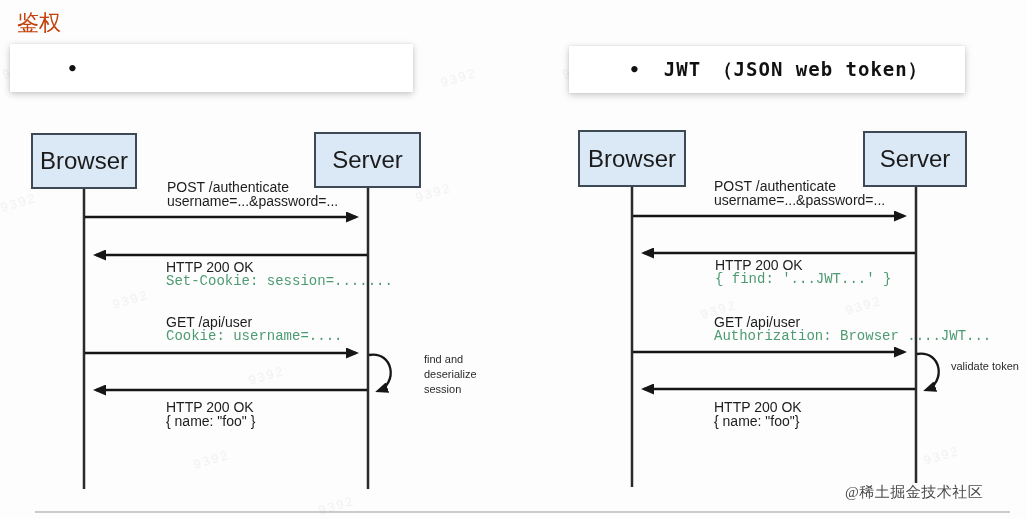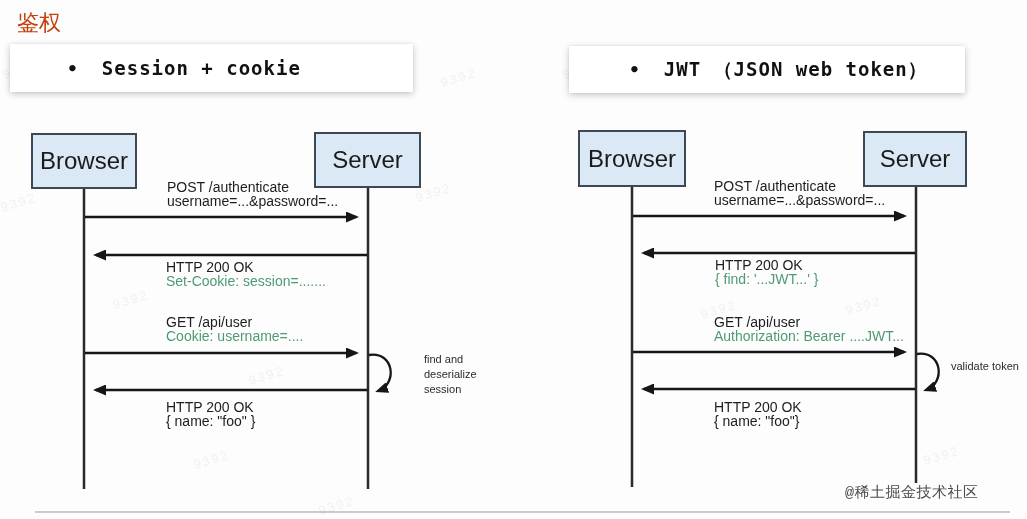--- a/index.html
+++ b/index.html
@@ -40,30 +40,30 @@
   }
   .lb { left: 31px;  top: 133px; width: 106px; height: 56px; }
   .ls { left: 314px; top: 132px; width: 107px; height: 56px; }
   .rb { left: 578px; top: 130px; width: 108px; height: 57px; }
   .rs { left: 863px; top: 131px; width: 104px; height: 56px; }
   svg.overlay { position: absolute; left: 0; top: 0; pointer-events: none; }
   .msg {
     position: absolute;
     font-size: 14px; line-height: 13.5px; color: #1d1d1d;
   }
-  .msg .g { color: #4d9b72; }
+  .msg .g { color: #4d9b72; font-family: Liberation Mono, monospace; }
   .note {
     position: absolute;
     font-size: 11px; line-height: 15px; color: #2b2b2b;
     white-space: pre-line;
   }
   .credit {
     position: absolute; left: 845px; top: 483px;
     font-size: 15px; color: #4b4b4b; letter-spacing: .5px;
-    font-family: Liberation Mono, monospace;
+    font-family: Liberation Serif, serif;
   }
   .wm {
     position: absolute;
     font-size: 13px; color: #445;
     opacity: .07; filter: blur(.6px);
     transform: rotate(-17deg);
     letter-spacing: 2px;
     white-space: nowrap;
   }
   .bottom-line {
@@ -87,21 +87,20 @@
   <span class="wm" style="left:845px;top:298px">9392</span>
   <span class="wm" style="left:248px;top:368px">9392</span>
   <span class="wm" style="left:193px;top:452px">9392</span>
   <span class="wm" style="left:923px;top:448px">9392</span>
   <span class="wm" style="left:318px;top:498px">9392</span>
 
   <div class="heading">鉴权</div>
 
   <div class="title-card card-left">
     <span class="title-bullet">•</span>
-    <span class="title-text">Session + cookie</span>
   </div>
   <div class="title-card card-right">
     <span class="title-bullet">•</span>
     <span class="title-text">JWT （JSON web token）</span>
   </div>
 
   <svg class="overlay" width="1027" height="519" viewBox="0 0 1027 519">
     <defs>
       <marker id="ah" markerWidth="13" markerHeight="11" refX="10" refY="5.5" orient="auto" markerUnits="userSpaceOnUse">
         <path d="M0,0 L13,5.5 L0,11 z" fill="#161616"></path>
@@ -155,21 +154,21 @@
   <div class="msg" style="left:714px;top:180px">
     <div>POST /authenticate</div>
     <div>username=...&amp;password=...</div>
   </div>
   <div class="msg" style="left:715px;top:259px">
     <div>HTTP 200 OK</div>
     <div class="g">{ find: '...JWT...' }</div>
   </div>
   <div class="msg" style="left:714px;top:316px">
     <div>GET /api/user</div>
-    <div class="g">Authorization: Bearer ....JWT...</div>
+    <div class="g">Authorization: Browser ....JWT...</div>
   </div>
   <div class="note" style="left:951px;top:359px">validate token</div>
   <div class="msg" style="left:714px;top:401px">
     <div>HTTP 200 OK</div>
     <div>{ name: "foo"}</div>
   </div>
 
   <div class="bottom-line"></div>
   <div class="credit">@稀土掘金技术社区</div>
 

